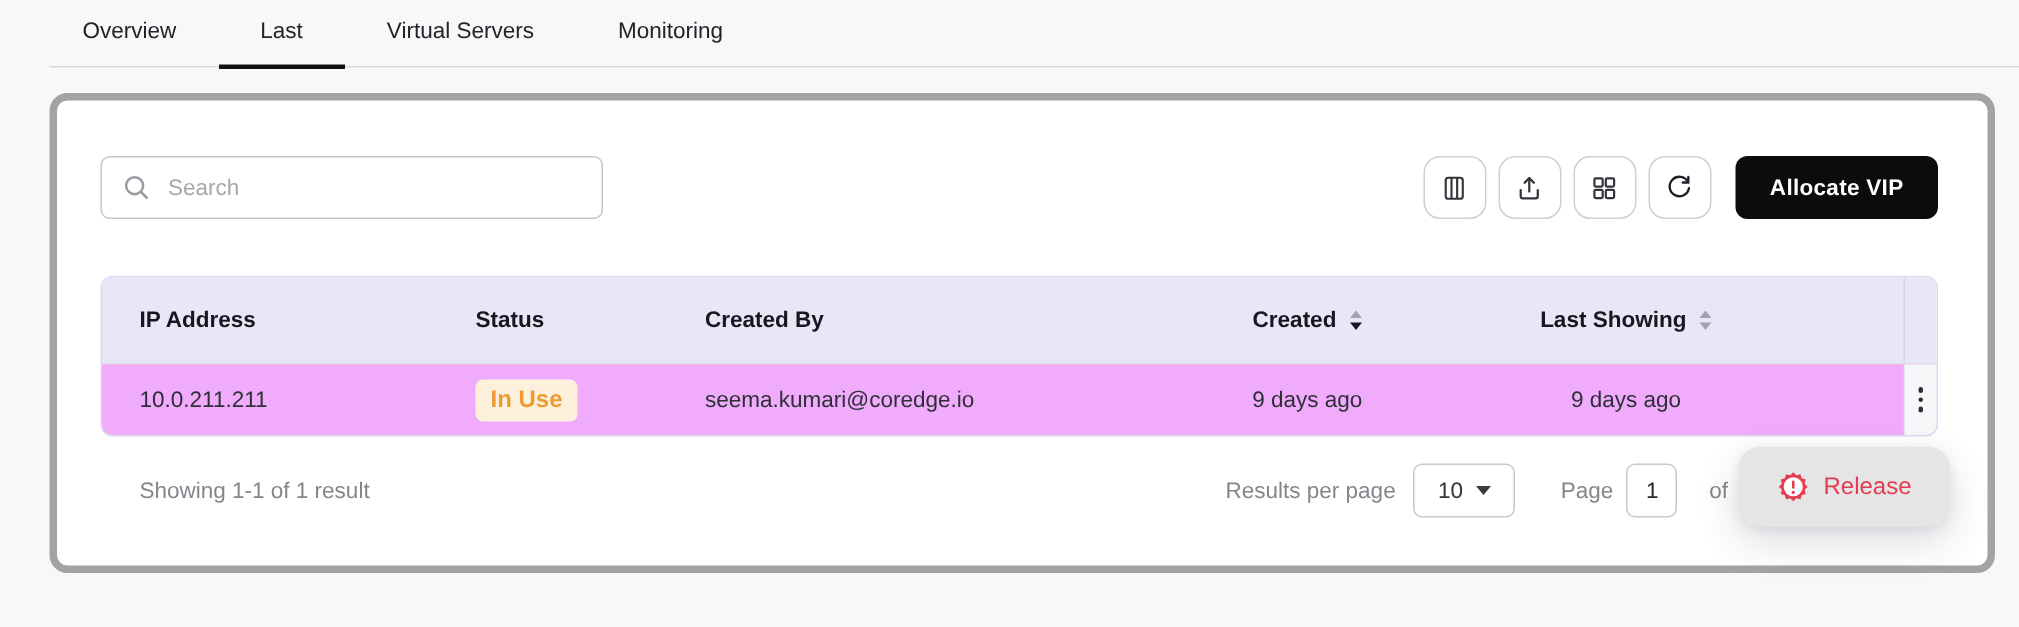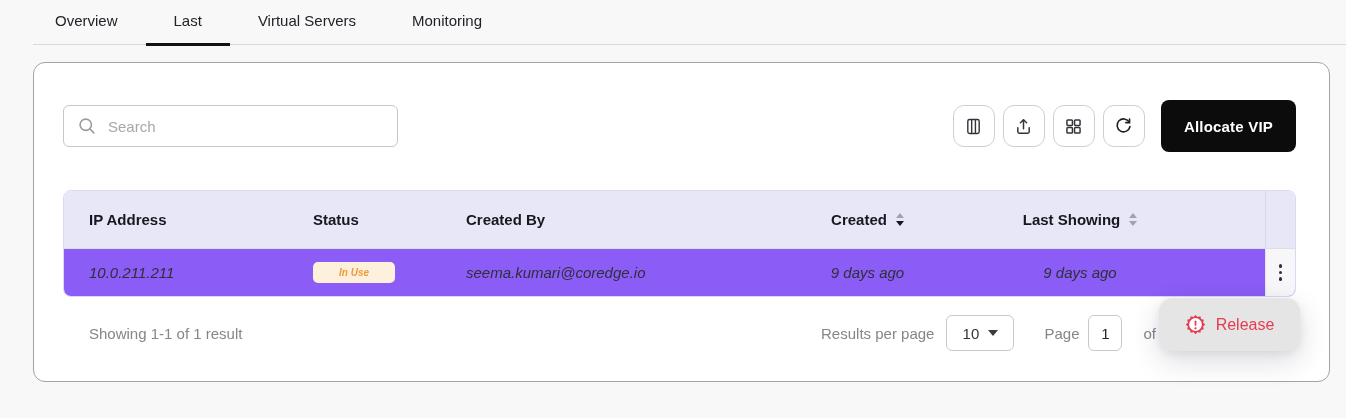--- a/index.html
+++ b/index.html
@@ -35,21 +35,21 @@
     height:3px;
     background:#121212;
   }
 
   
   .card {
     margin:17px 16px 0 33px;
     width:1297px;
     height:320px;
     background:#ffffff;
-    border:1px solid #a3a3a3;
+    border:5px solid #a3a3a3;
     border-radius:12px;
     padding:37px 33px 0 29px;
   }
 
   
   .toolbar-row {
     display:flex;
     justify-content:space-between;
     align-items:center;
   }
@@ -73,21 +73,21 @@
   .icon-btn {
     width:42px; height:42px;
     background:#fff;
     border:1px solid #cfcfcf;
     border-radius:11px;
     display:flex; align-items:center; justify-content:center;
     cursor:pointer;
   }
   .icon-btn svg { width:21px; height:21px; }
   .allocate-btn {
-    height:52px;
+    height:42px;
     margin-left:8px;
     padding:0 23px;
     background:#0c0c0c;
     color:#ffffff;
     border:none;
     border-radius:8px;
     font-size:15px;
     font-weight:700;
     font-family:inherit;
     letter-spacing:.2px;
@@ -108,26 +108,25 @@
   .thead {
     background:#e7e7f8;
     height:57px;
     border-radius:7px 7px 0 0;
     font-weight:700;
     font-size:15px;
     color:#17171f;
   }
   .trow {
     height:48px;
-    background:#8b5cf6;
+    background:#f0abfc;
     border-top:1px solid #dededf;
     border-radius:0 0 7px 7px;
     font-size:15px;
     color:#2f2f38;
-    font-style:italic;
   }
   .th, .td { display:flex; align-items:center; }
   .th:first-child, .td:first-child { padding-left:25px; }
   .th:nth-child(2), .td:nth-child(2),
   .th:nth-child(3), .td:nth-child(3) { padding-left:12px; }
   .th:nth-child(4), .td:nth-child(4) { justify-content:center; }
   .th:nth-child(5), .td:nth-child(5) { justify-content:center; padding-right:90px; }
   .th-actions { height:100%; border-left:1px solid #d7d7ec; }
   .td-actions {
     height:100%;
@@ -137,22 +136,22 @@
     border-radius:0 0 7px 0;
   }
   .sort { display:inline-flex; flex-direction:column; gap:3px; margin-left:9px; }
   .tri-up { width:0; height:0; border-left:4px solid transparent; border-right:4px solid transparent; border-bottom:5px solid #a2a2af; }
   .tri-down { width:0; height:0; border-left:4px solid transparent; border-right:4px solid transparent; border-top:5px solid #a2a2af; }
   .tri-dark.tri-down { border-top-color:#17171f; }
   .badge {
     background:#fdf1dd;
     color:#ef9b33;
     font-weight:700;
-    font-size:10px;
-    padding:5px 26px;
+    font-size:16px;
+    padding:5px 10px;
     border-radius:5px;
   }
   .kebab { display:flex; flex-direction:column; gap:3px; cursor:pointer; padding:4px 6px; background:none; border:none; }
   .kebab i { width:3.5px; height:3.5px; border-radius:50%; background:#2e2e36; }
 
   
   .table-footer {
     margin-top:18px;
     display:flex;
     justify-content:space-between;

